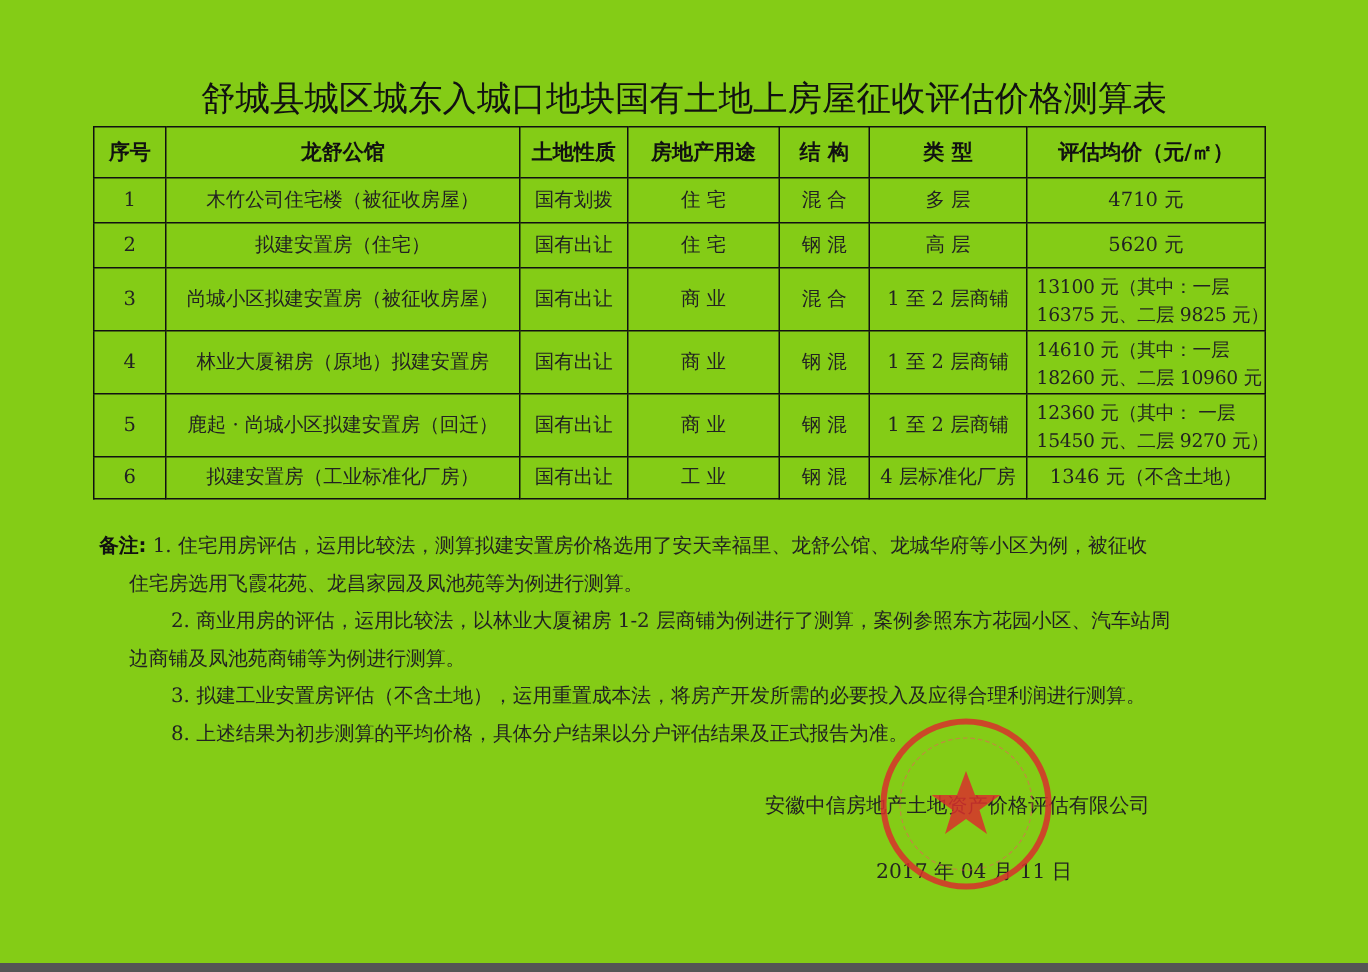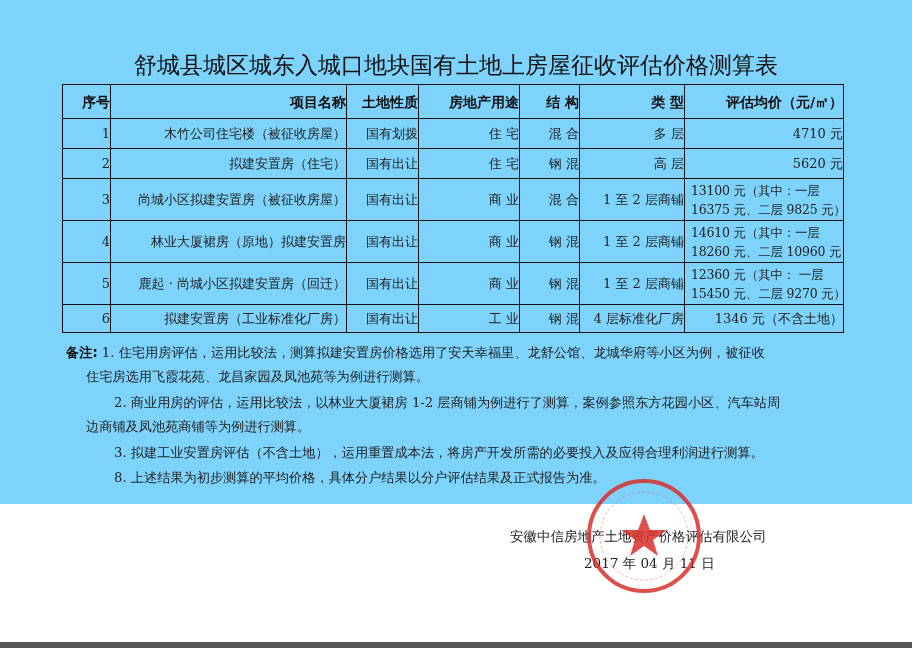--- a/index.html
+++ b/index.html
@@ -11,22 +11,22 @@
       width: 912px;
       height: 648px;
       position: relative;
       overflow: hidden;
       font-family: "DejaVu Serif", "Liberation Serif", serif;
       color: #1a1a1a;
     }
     .page {
       position: absolute;
       left: 0; top: 0;
-      width: 912px; height: 504px;
-      background: #7dd3fc;
+      width: 912px; height: 642px;
+      background: #84cc16;
     }
     .bottom-bar {
       position: absolute;
       left: 0; top: 642px;
       width: 912px; height: 6px;
       background: #555555;
     }
     .doc-title {
       position: absolute;
       left: 0; top: 50px;
@@ -40,21 +40,21 @@
     table.price-table {
       position: absolute;
       left: 62px; top: 84px;
       border-collapse: collapse;
       table-layout: fixed;
       width: 781px;
     }
     table.price-table td, table.price-table th {
       border: 1.6px solid #111;
       padding: 0;
-      text-align: right;
+      text-align: center;
       vertical-align: middle;
       font-size: 13px;
       line-height: 18px;
       font-weight: normal;
       color: #222;
       overflow: hidden;
       white-space: nowrap;
     }
     table.price-table th {
       font-family: "DejaVu Sans", "Liberation Sans", sans-serif;
@@ -81,32 +81,32 @@
       font-size: 13.2px;
       line-height: 25px;
       color: #222;
     }
     .note-line { position: relative; white-space: nowrap; }
     .note-label {
       font-family: "DejaVu Sans", "Liberation Sans", sans-serif;
       font-weight: bold;
       color: #111;
     }
-    .indent-1 { padding-left: 20px; font-family: Liberation Mono, monospace; }
+    .indent-1 { padding-left: 20px; }
     .indent-2 { padding-left: 48px; }
-    .indent-0 { padding-left: 0px; }
+    .indent-0 { padding-left: 0px; margin-top: 12px; }
     .signature {
       position: absolute;
       left: 510px; top: 528px;
       width: 290px;
       font-size: 13.5px;
       color: #222;
     }
     .sig-company { position: absolute; left: 0; top: 0; white-space: nowrap; }
-    .sig-date { position: absolute; left: 74px; top: 27px; white-space: nowrap; text-align: center; }
+    .sig-date { position: absolute; left: 74px; top: 44px; white-space: nowrap; text-align: center; }
     .seal {
       position: absolute;
       left: 584px; top: 476px;
       width: 120px; height: 120px;
       pointer-events: none;
       opacity: 0.85;
     }
   </style>
 </head>
 <body>
@@ -121,21 +121,21 @@
       <col style="width:236px">
       <col style="width:72px">
       <col style="width:101px">
       <col style="width:60px">
       <col style="width:105px">
       <col style="width:159px">
     </colgroup>
     <thead>
       <tr>
         <th>序号</th>
-        <th>项目名称</th>
+        <th>龙舒公馆</th>
         <th>土地性质</th>
         <th>房地产用途</th>
         <th>结 构</th>
         <th>类 型</th>
         <th>评估均价（元/㎡）</th>
       </tr>
     </thead>
     <tbody>
       <tr class="r-short">
         <td>1</td>

